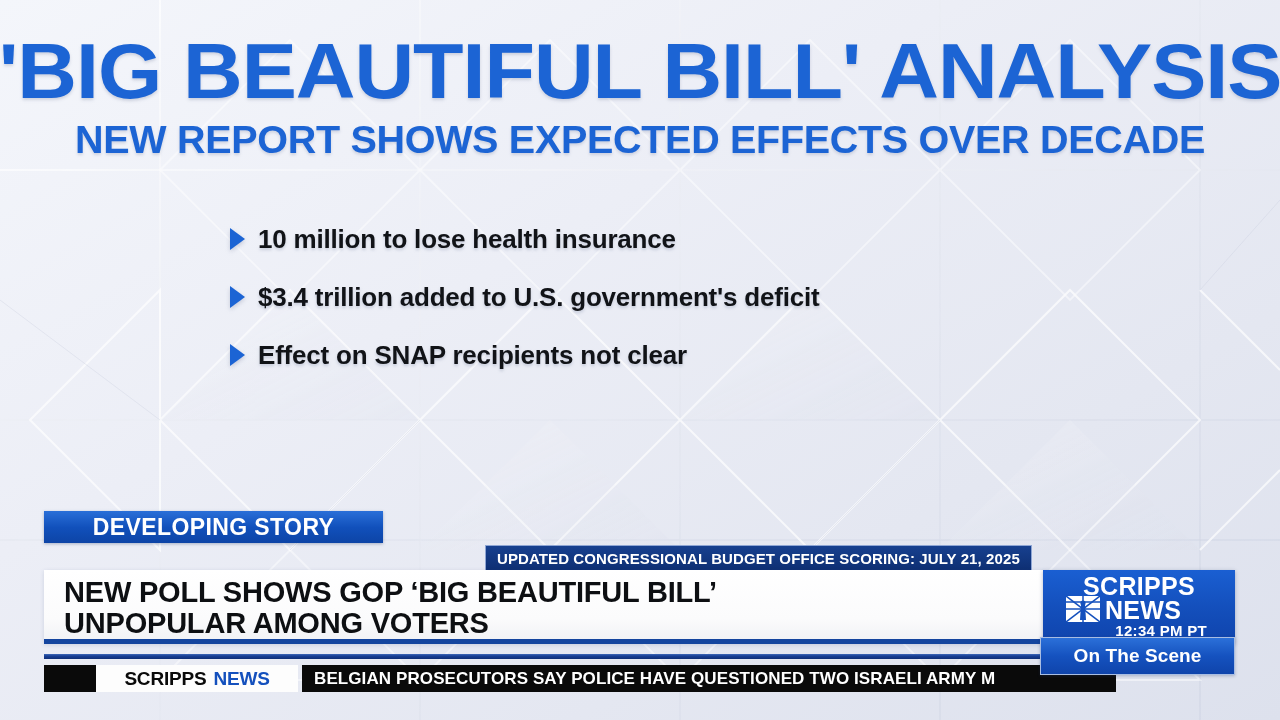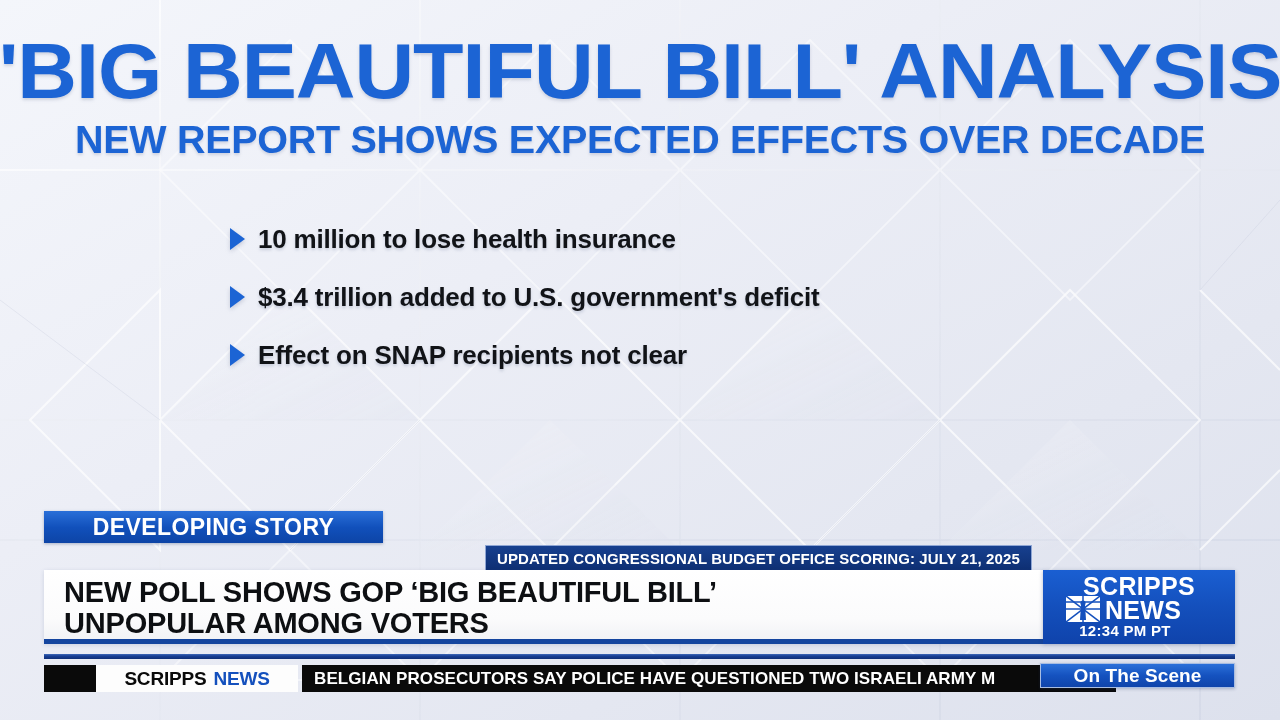--- a/index.html
+++ b/index.html
@@ -123,21 +123,21 @@
   #logo-news {
     position:absolute; left:62px; top:26px;
     color:#fff; font-size:25px; font-weight:bold; letter-spacing:.3px;
   }
   #logo-mark {
     position:absolute; left:23px; top:26px;
     width:34px; height:26px;
   }
   #logo-time {
     position:absolute; left:0; top:52px; width:164px;
-    text-align:center;
+    text-align:right;
     color:#ffffff; font-size:15px; font-weight:bold; letter-spacing:.3px;
   }
 
   
   #ticker-rule {
     position:absolute; left:44px; top:654px;
     width:1191px; height:5px;
     background:linear-gradient(180deg,#3f69b8 0%,#183f95 40%,#0f2f78 100%);
   }
 
@@ -167,22 +167,22 @@
     color:#ffffff; font-size:17px; font-weight:bold;
     letter-spacing:.1px; white-space:nowrap;
     padding-left:12px;
   }
   #ticker-text-fade {
     position:absolute; right:0; top:0; width:40px; height:27px;
     background:linear-gradient(90deg, rgba(10,10,10,0) 0%, #0a0a0a 85%);
   }
 
   #on-the-scene {
-    position:absolute; left:1040px; top:663px;
-    width:195px; height:25px;
+    position:absolute; left:1040px; top:637px;
+    width:195px; height:38px;
     background:linear-gradient(180deg,#2b70d9 0%,#1552bf 50%,#0f44ab 100%);
     border:1px solid #a8bde2;
     display:flex; align-items:center; justify-content:center;
     box-shadow:0 1px 3px rgba(40,60,110,.3);
   }
   #on-the-scene span {
     color:#ffffff; font-size:19px; font-weight:bold; letter-spacing:.1px;
   }
 </style>
 </head>

